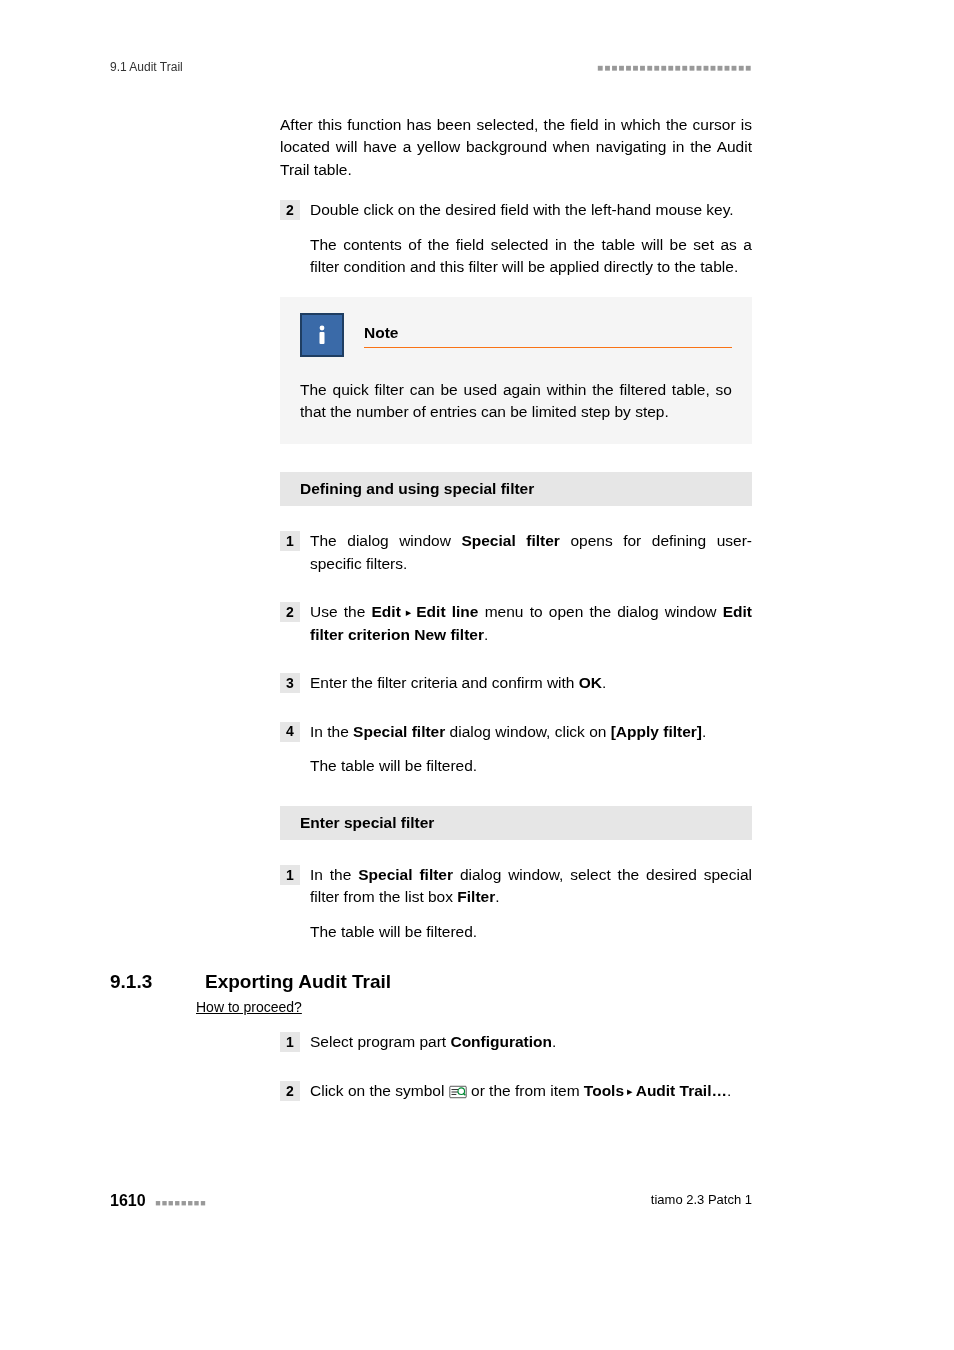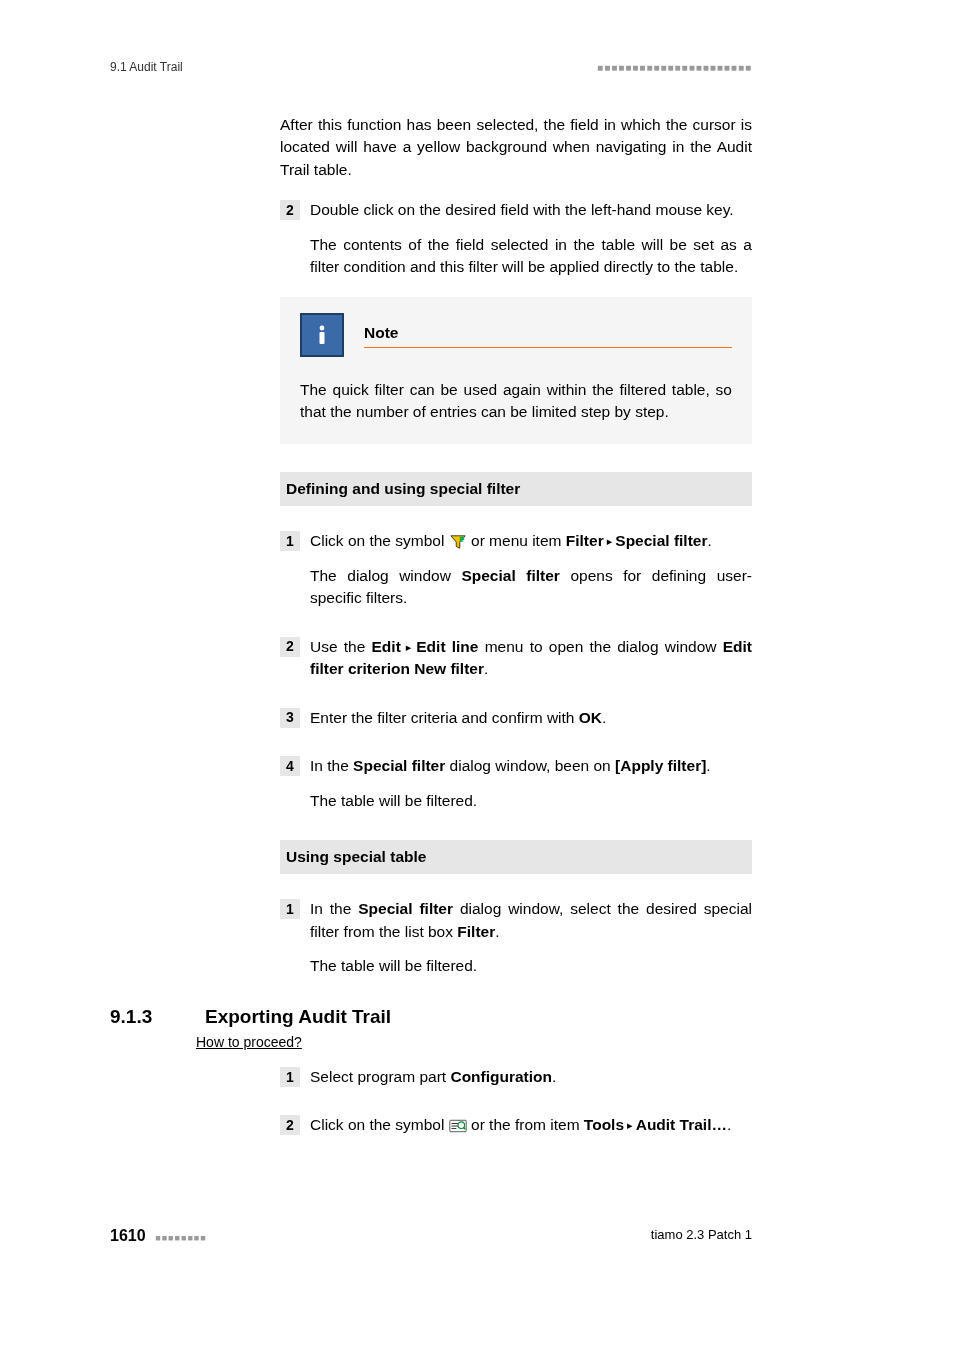--- a/index.html
+++ b/index.html
@@ -98,21 +98,21 @@
   }
   .note-text {
     font-size: 15.5px;
     line-height: 1.45;
     text-align: justify;
   }
   .section-bar {
     background: #e6e6e6;
     font-weight: bold;
     font-size: 15.5px;
-    padding: 6px 6px;
+    padding: 6px 20px;
     margin: 28px 0 24px 0;
   }
   .steps-group {
     margin-bottom: 8px;
   }
   .steps-group .step { margin-bottom: 26px; }
   .steps-group .step:last-child { margin-bottom: 10px; }
   .h-section {
     display: flex;
     font-weight: bold;
@@ -200,28 +200,20 @@
   </div>
 
   <div class="content-block">
     <div class="section-bar">Defining and using special filter</div>
 
     <div class="steps-group">
       <div class="step">
         <div class="step-num">1</div>
         <div class="step-body">
           <p>
-            <span>Click on the symbol </span><span class="inline-icon funnel-yellow">
-                <svg viewBox="0 0 20 18">
-                  <path d="M2 2 L18 2 L12 9 L12 16 L8 14 L8 9 Z" fill="#f2c200" stroke="#000" stroke-width="0.8"></path>
-                  <path d="M12 4 L17 4 M12 6 L17 6 M12 8 L16 8" stroke="#0a5" stroke-width="1.6"></path>
-                </svg>
-              </span><span> or menu item </span><span class="b">Filter</span><span class="tri"> ▸ </span><span class="b">Special filter</span><span>.</span>
-          </p>
-          <p>
             <span>The dialog window </span><span class="b">Special filter</span><span> opens for defining user-specific filters.</span>
           </p>
         </div>
       </div>
 
       <div class="step">
         <div class="step-num">2</div>
         <div class="step-body">
           <p>
             <span>Use the </span><span class="b">Edit</span><span class="tri"> ▸ </span><span class="b">Edit line</span><span> menu to open the dialog window </span><span class="b">Edit filter criterion New filter</span><span>.</span>
@@ -235,28 +227,28 @@
           <p>
             <span>Enter the filter criteria and confirm with </span><span class="b">OK</span><span>.</span>
           </p>
         </div>
       </div>
 
       <div class="step">
         <div class="step-num">4</div>
         <div class="step-body">
           <p>
-            <span>In the </span><span class="b">Special filter</span><span> dialog window, been on </span><span class="b">[Apply filter]</span><span>.</span>
+            <span>In the </span><span class="b">Special filter</span><span> dialog window, click on </span><span class="b">[Apply filter]</span><span>.</span>
           </p>
           <p>The table will be filtered.</p>
         </div>
       </div>
     </div>
 
-    <div class="section-bar">Using special table</div>
+    <div class="section-bar">Enter special filter</div>
 
     <div class="steps-group">
       <div class="step">
         <div class="step-num">1</div>
         <div class="step-body">
           <p>
             <span>In the </span><span class="b">Special filter</span><span> dialog window, select the desired special filter from the list box </span><span class="b">Filter</span><span>.</span>
           </p>
           <p>The table will be filtered.</p>
         </div>

